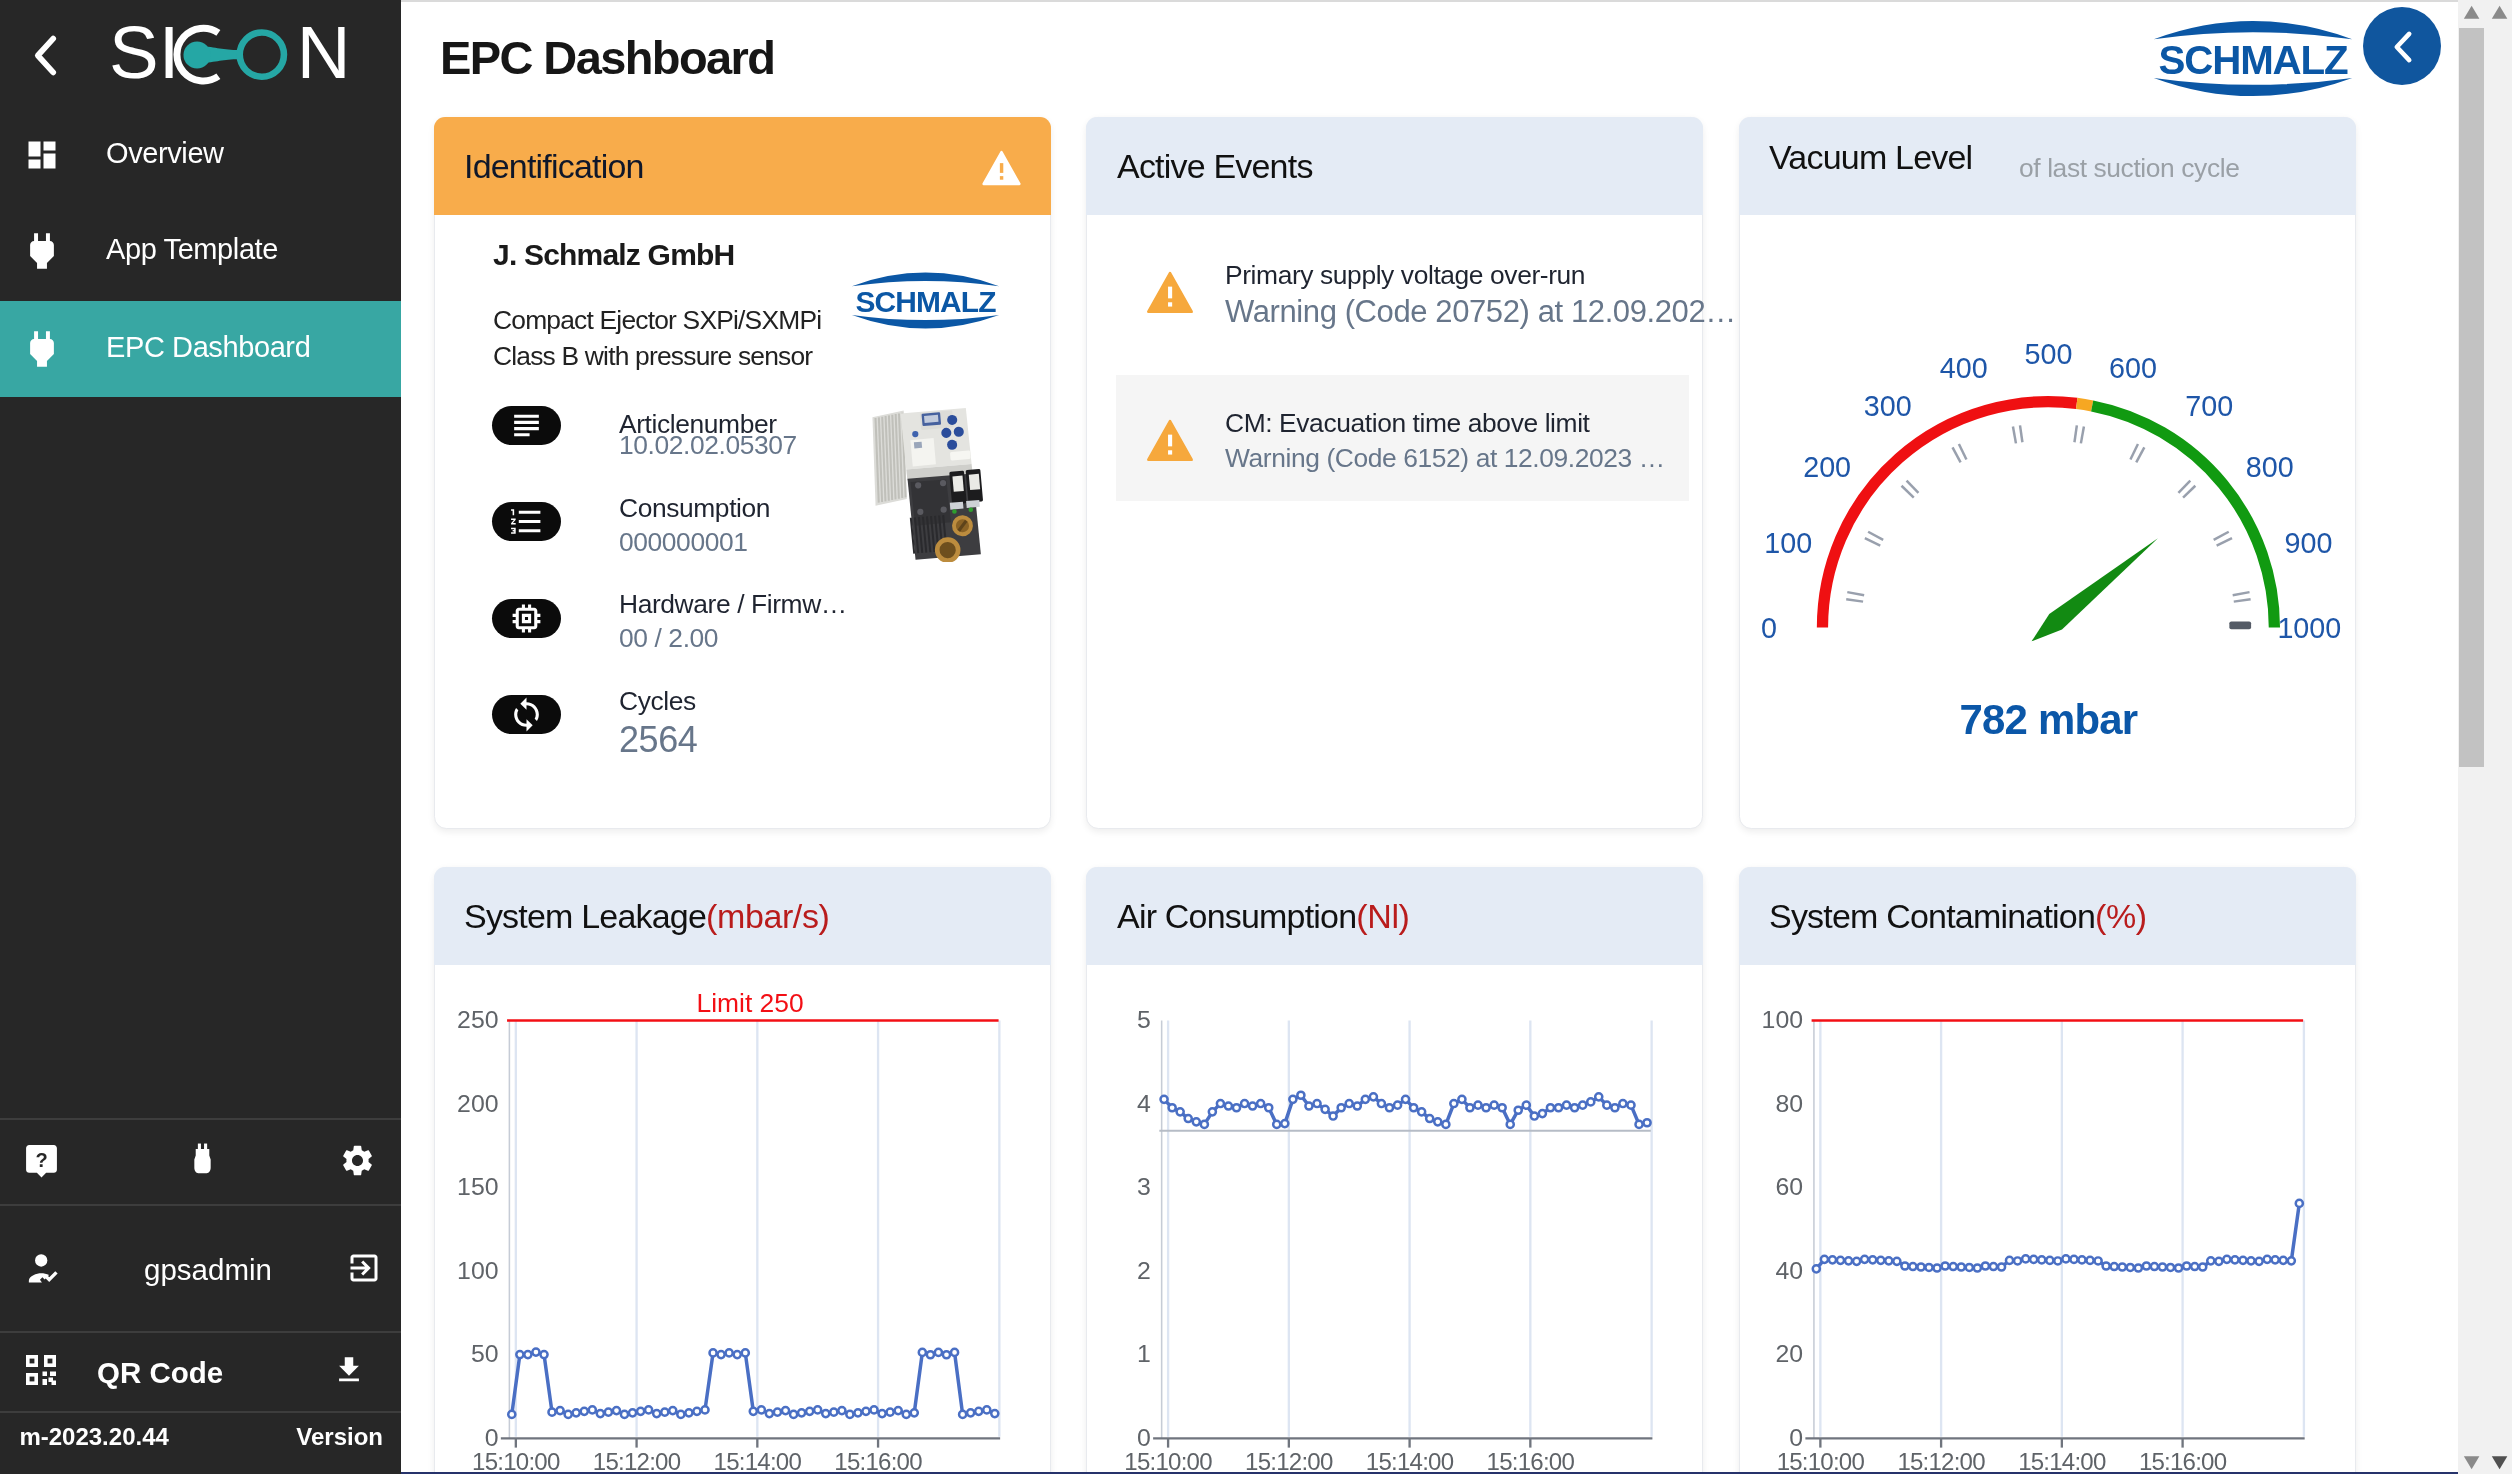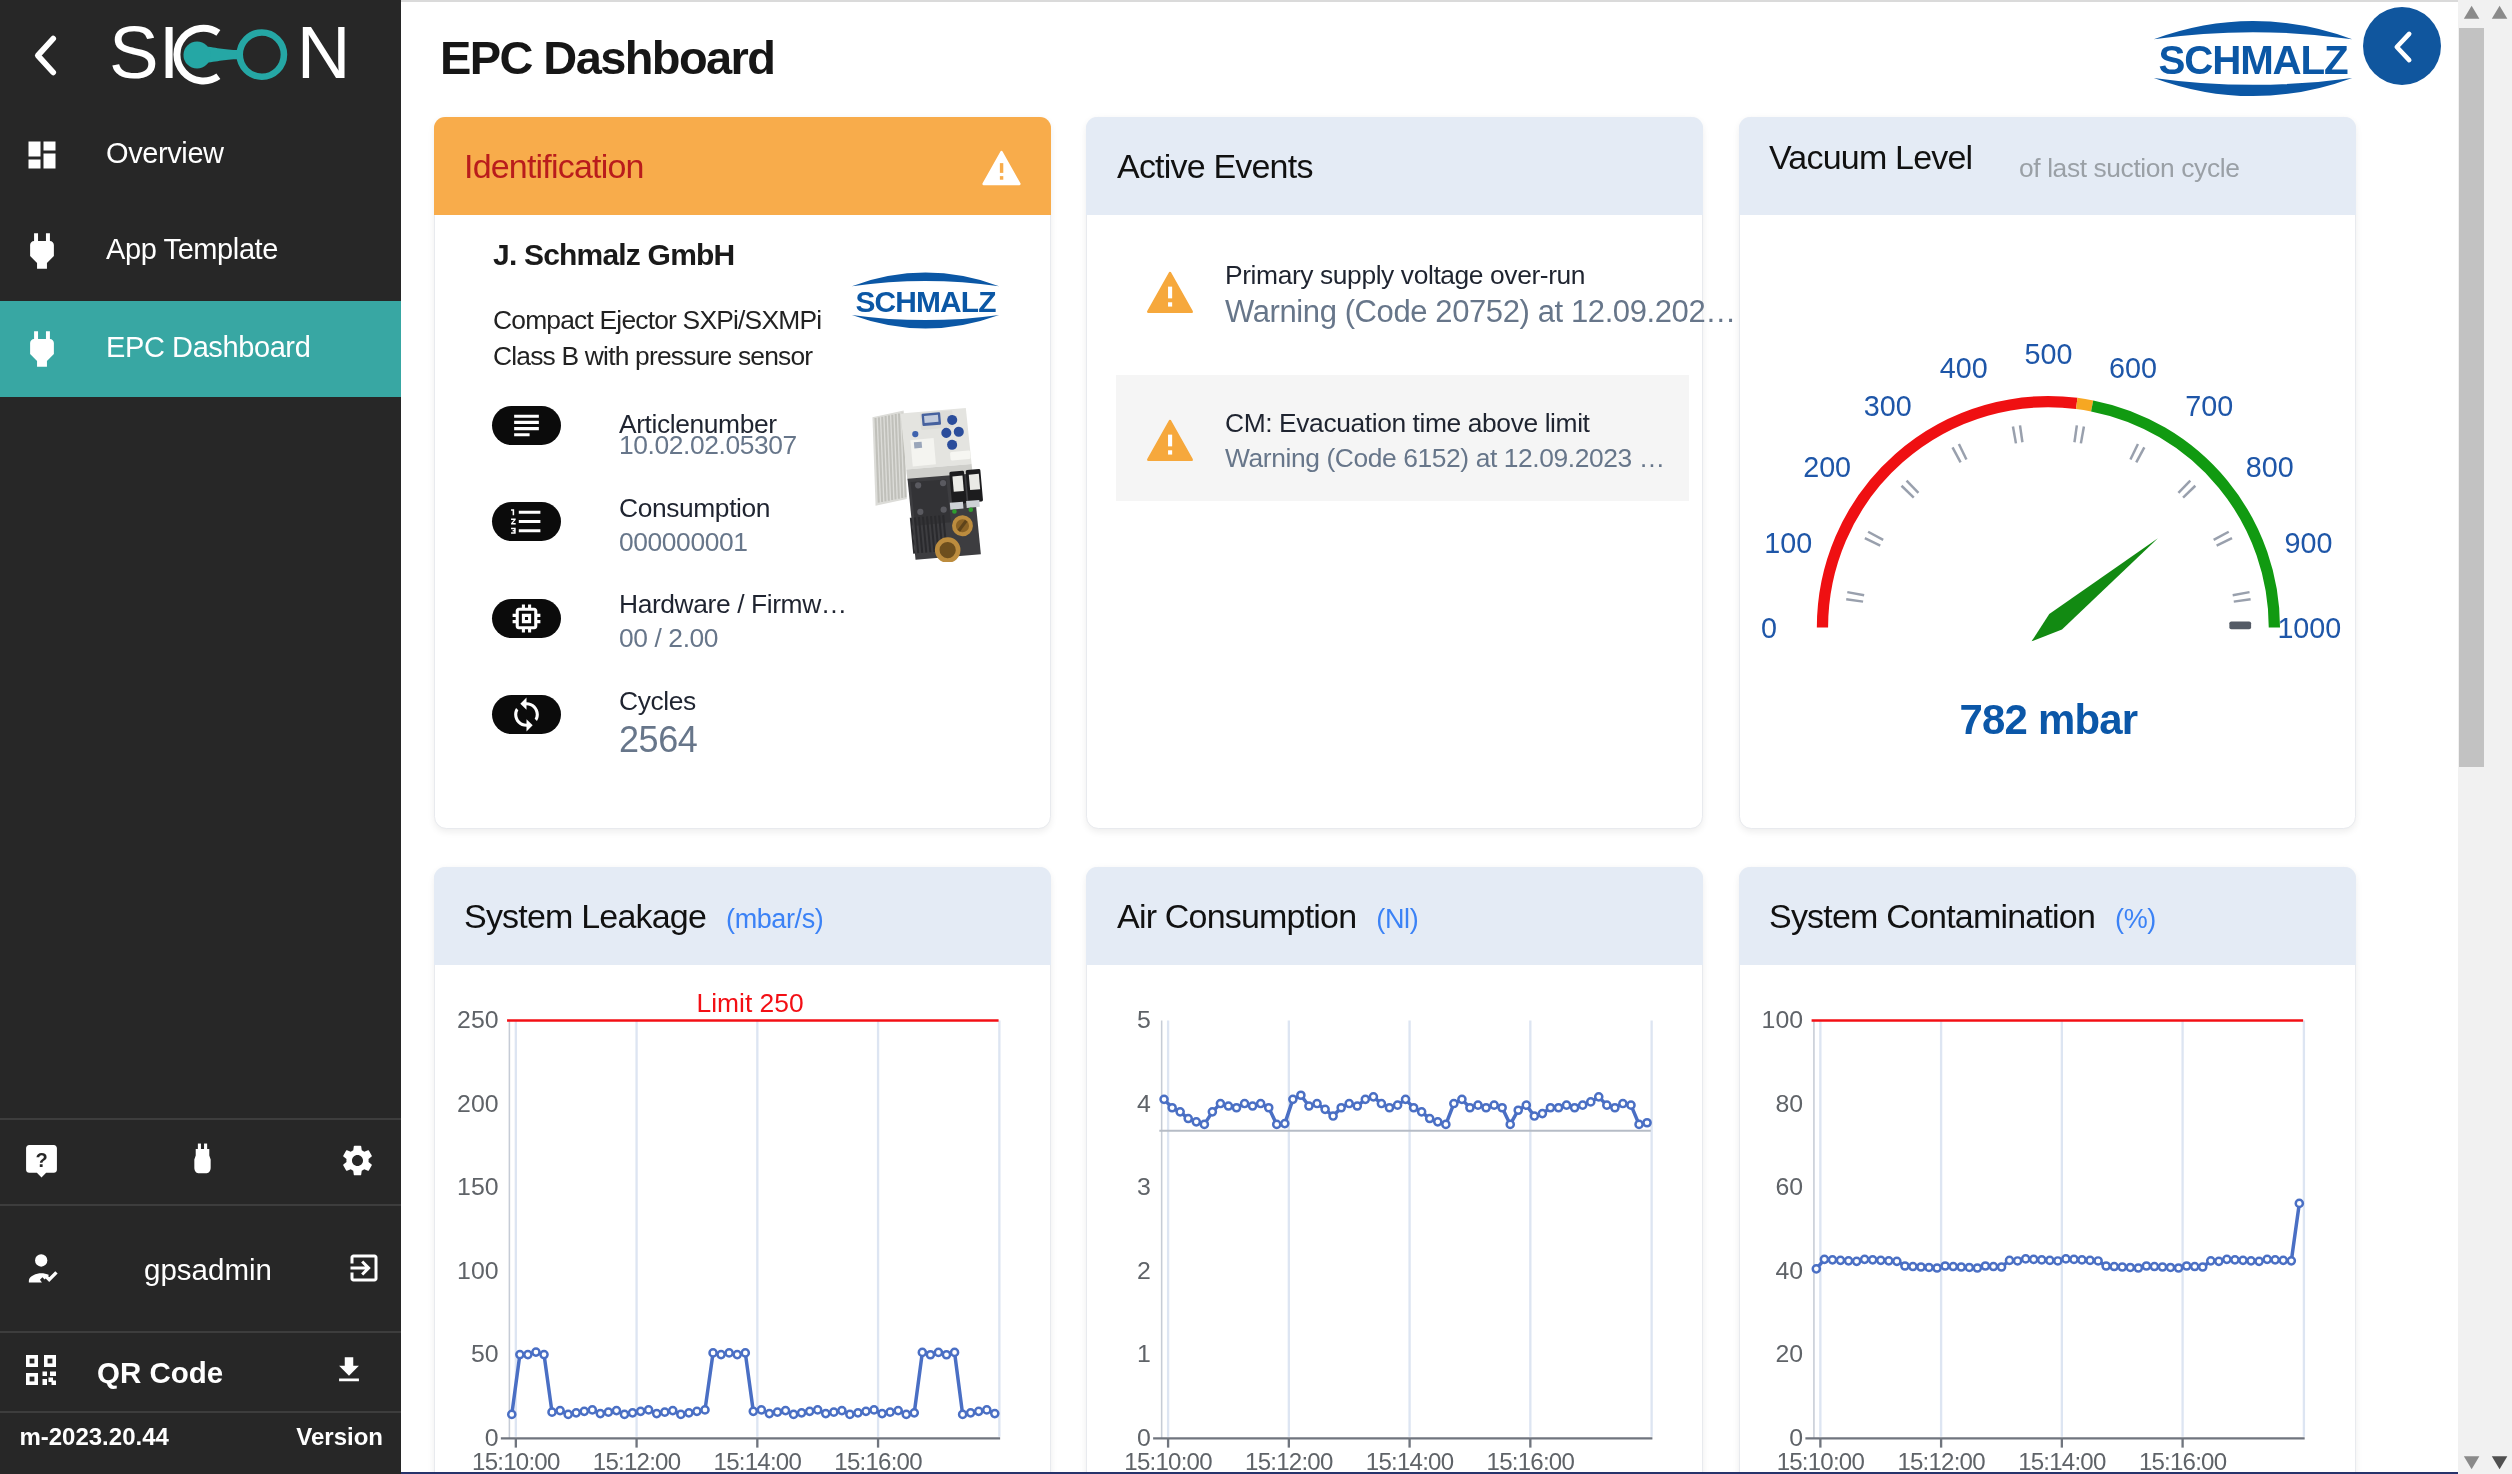--- a/index.html
+++ b/index.html
@@ -1,22 +1,22 @@
 <!DOCTYPE html>
 <html style="font-size:12.4px"><head><meta charset="utf-8"><style>
 *{margin:0;padding:0;box-sizing:border-box}
 html,body{width:2512px;height:1475px;overflow:hidden;background:#fff;font-family:"Liberation Sans",sans-serif;position:relative}
 .abs{position:absolute}
 .card{position:absolute;width:617px;background:#fff;border:1.6px solid #e8eaee;border-radius:12.4px;box-shadow:0 2.3px 7.8px rgba(0,0,0,.07)}
-.sub{font-size:27px;color:#3b82f6;margin-left:20px;letter-spacing:-0.4px}
+.sub{font-size:34px;color:#b91c1c;letter-spacing:-0.4px}
 </style></head><body>
 <div class="abs" style="left:401px;top:0;width:2111px;height:2.3px;background:#dadada"></div>
 <div class="card" style="left:434px;top:117px;height:712px"></div>
 <div class="abs" style="left:434px;top:117px;width:617px;height:98px;border-radius:11px 11px 0 0;background:#f8ac4b"></div>
-<div class="abs" style="left:464px;top:117px;height:98px;line-height:98px;font-size:34px;color:#b91c1c;letter-spacing:-0.8px">Identification</div>
+<div class="abs" style="left:464px;top:117px;height:98px;line-height:98px;font-size:34px;color:#0f172a;letter-spacing:-0.8px">Identification</div>
 <svg style="position:absolute;left:982px;top:150px" width="39" height="36" viewBox="0 0 24 22">
     <path d="M12 1.2 L23 20.8 H1 Z" fill="#ffffff" stroke="#ffffff" stroke-width="1.5" stroke-linejoin="round"></path>
     <rect x="11" y="8" width="2.1" height="6" fill="#f8ac4b"></rect>
     <rect x="11" y="16" width="2.1" height="2.2" fill="#f8ac4b"></rect>
   </svg>
 <div class="abs" style="left:493px;top:238px;font-size:30px;font-weight:bold;color:#1a1a1a;letter-spacing:-0.8px">J. Schmalz GmbH</div>
 <div class="abs" style="left:493px;top:302px;font-size:26.4px;color:#222;line-height:36px;letter-spacing:-0.8px">Compact Ejector SXPi/SXMPi<br>Class B with pressure sensor</div>
 <svg style="position:absolute;left:850px;top:266px" width="151" height="69" viewBox="0 0 260 120">
     <path d="M2 35 Q130 -12 258 35 Q130 17 2 35 Z" fill="#0b57a5"></path>
     <text x="130" y="80" font-size="52" font-weight="bold" fill="#0b57a5" text-anchor="middle" letter-spacing="-1.5" font-family="Liberation Sans">SCHMALZ</text>

